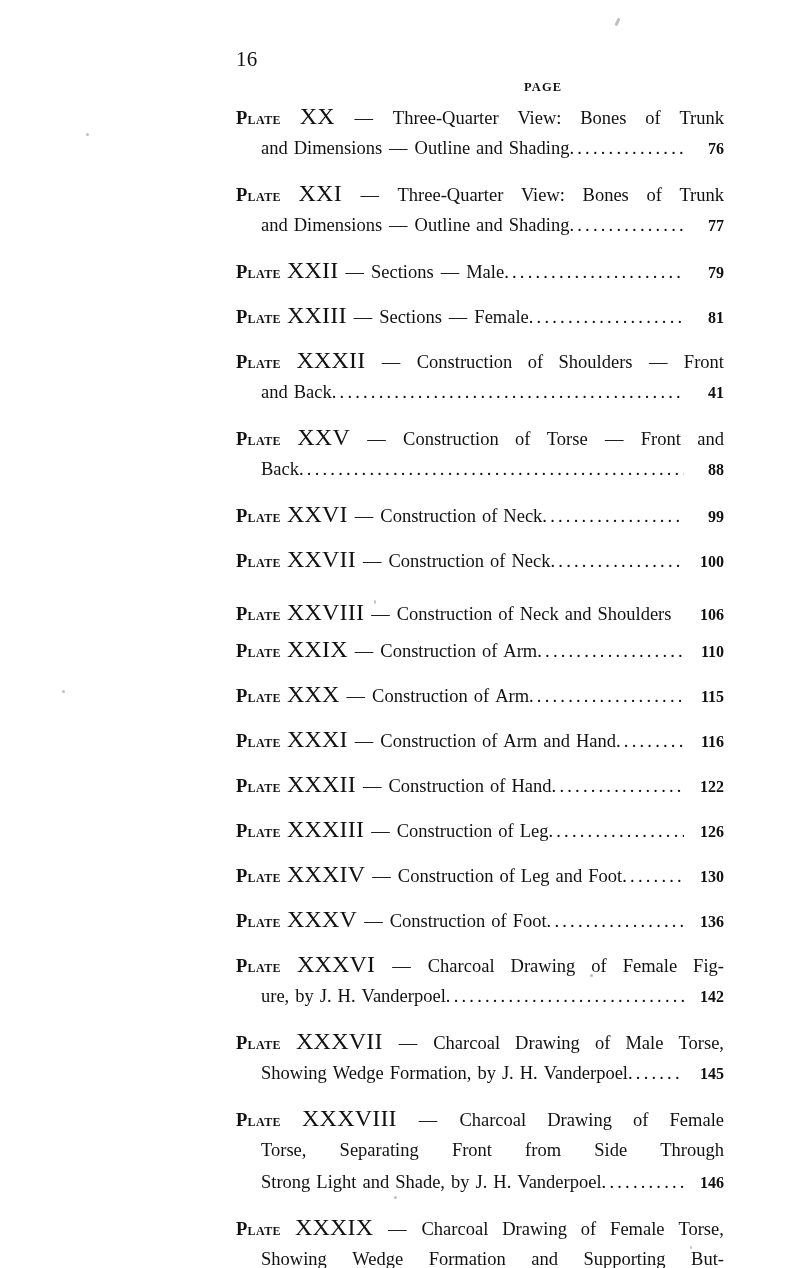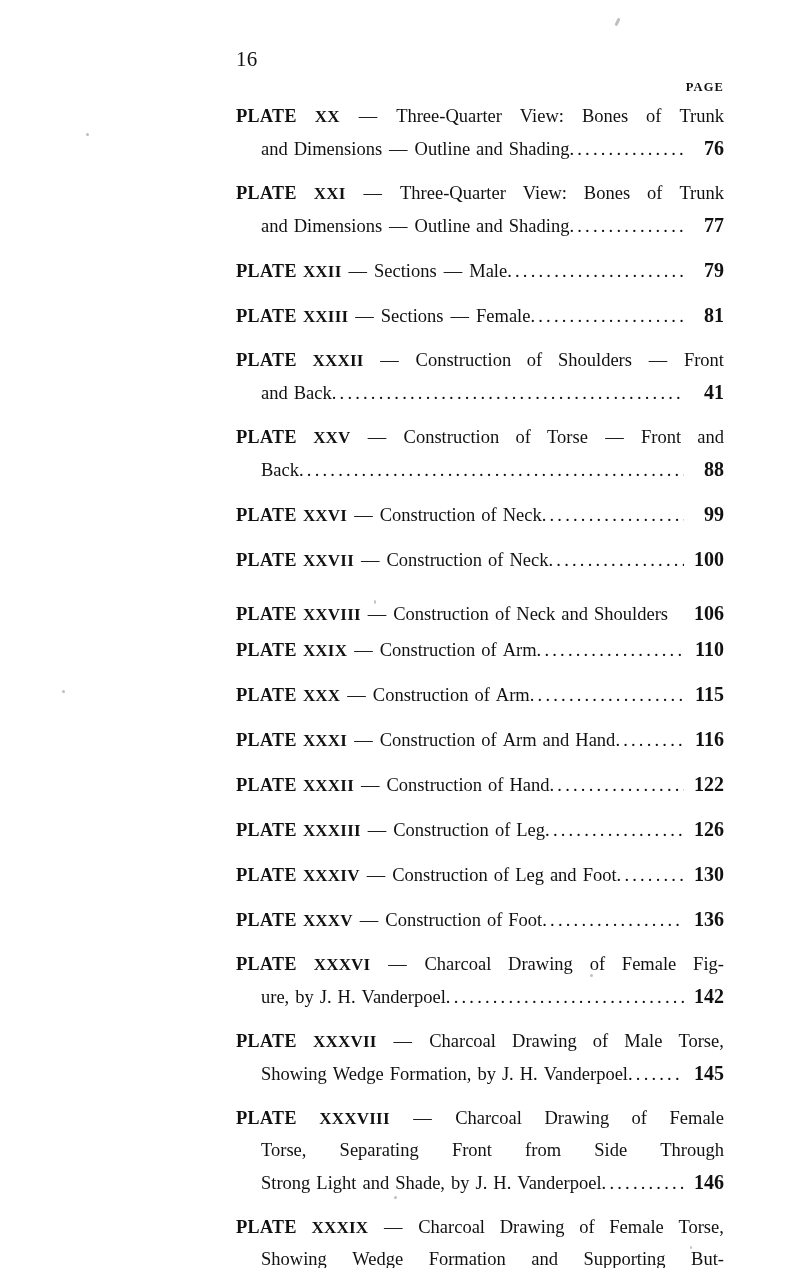--- a/index.html
+++ b/index.html
@@ -49,21 +49,20 @@
     line-height: 26px;
     letter-spacing: 1.2px;
   }
 
   
   .page-label {
     position: absolute;
     left: 524px;
     top: 80px;
     width: 200px;
-    text-align: right;
     font-size: 12.5px;
     font-weight: bold;
     letter-spacing: 1.1px;
     line-height: 14px;
   }
 
   
   .toc {
     position: absolute;
     left: 236px;
@@ -115,25 +114,25 @@
   .w { display: inline-block; }
   .sp { display: inline-block; width: 6px; }
 
   .plate {
     font-variant: normal;
     font-weight: bold;
     font-size: 18.5px;
     letter-spacing: 0.3px;
   }
   .plate .cap { font-size: 18.5px; }
-  .plate .sc { font-size: 18px; letter-spacing: 0.4px; }
+  .plate .sc { font-size: 12px; letter-spacing: 0.4px; }
 
   .num {
-    font-weight: bold;
-    font-size: 17px;
+    font-weight: normal;
+    font-size: 24px;
     letter-spacing: 0.2px;
   }
 
   .dash { display: inline-block; padding: 0 1px; }
 
   
   .leader {
     flex: 1 1 auto;
     overflow: hidden;
     height: 32px;
@@ -148,21 +147,21 @@
   }
   .leader::before {
     content: "......................................................................................................";
   }
   .leader.none::before { content: ""; }
 
   .pnum {
     flex: 0 0 auto;
     text-align: right;
     font-weight: bold;
-    font-size: 20px;
+    font-size: 16px;
     padding-left: 4px;
     min-width: 34px;
   }
 
   
   .speck {
     position: absolute;
     background: #8a8a8a;
     border-radius: 50%;
     opacity: .55;

